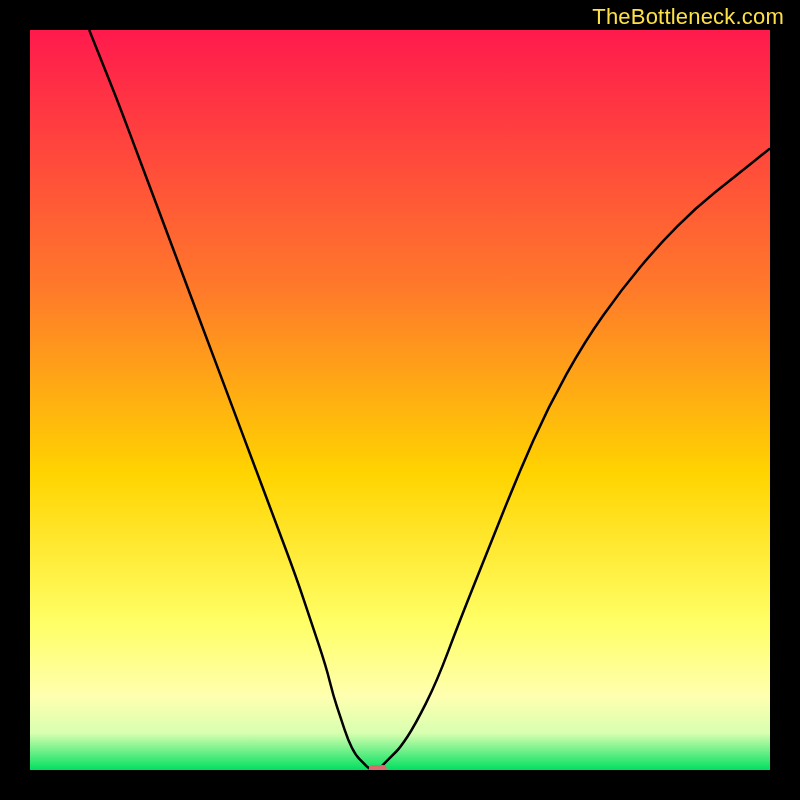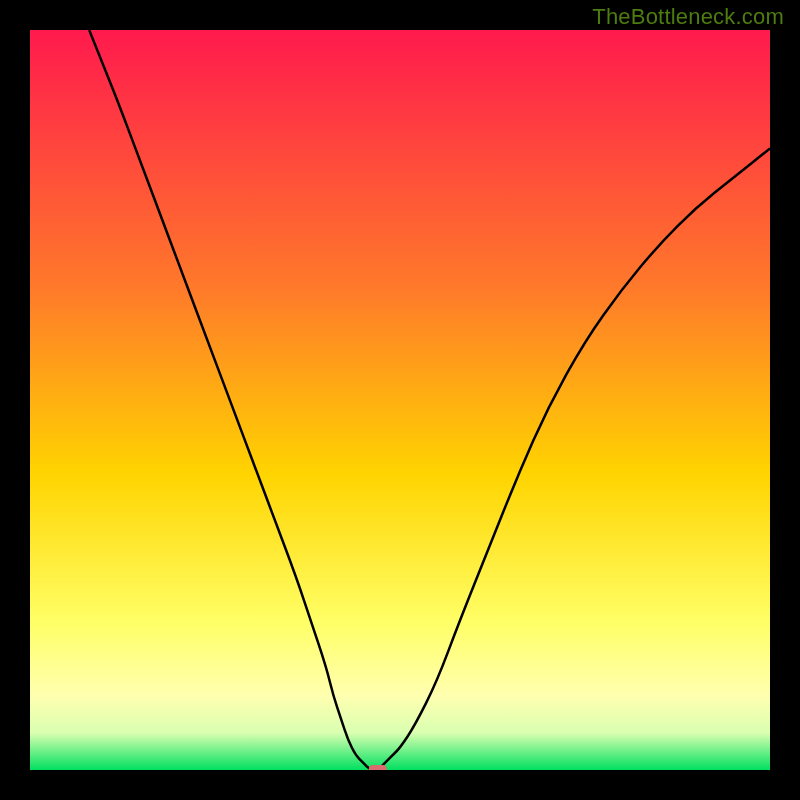--- a/index.html
+++ b/index.html
@@ -46,21 +46,21 @@
     stroke-linejoin: round;
   }
   .min-marker {
     fill: #d96c6c;
     stroke: none;
   }
   .watermark {
     position: absolute;
     top: 4px;
     right: 16px;
-    color: #4d7c0f;
+    color: #fde047;
     font-size: 22px;
     font-weight: 400;
     letter-spacing: 0.2px;
     user-select: none;
   }
 </style>
 </head>
 <body>
 
 <div class="outer">

